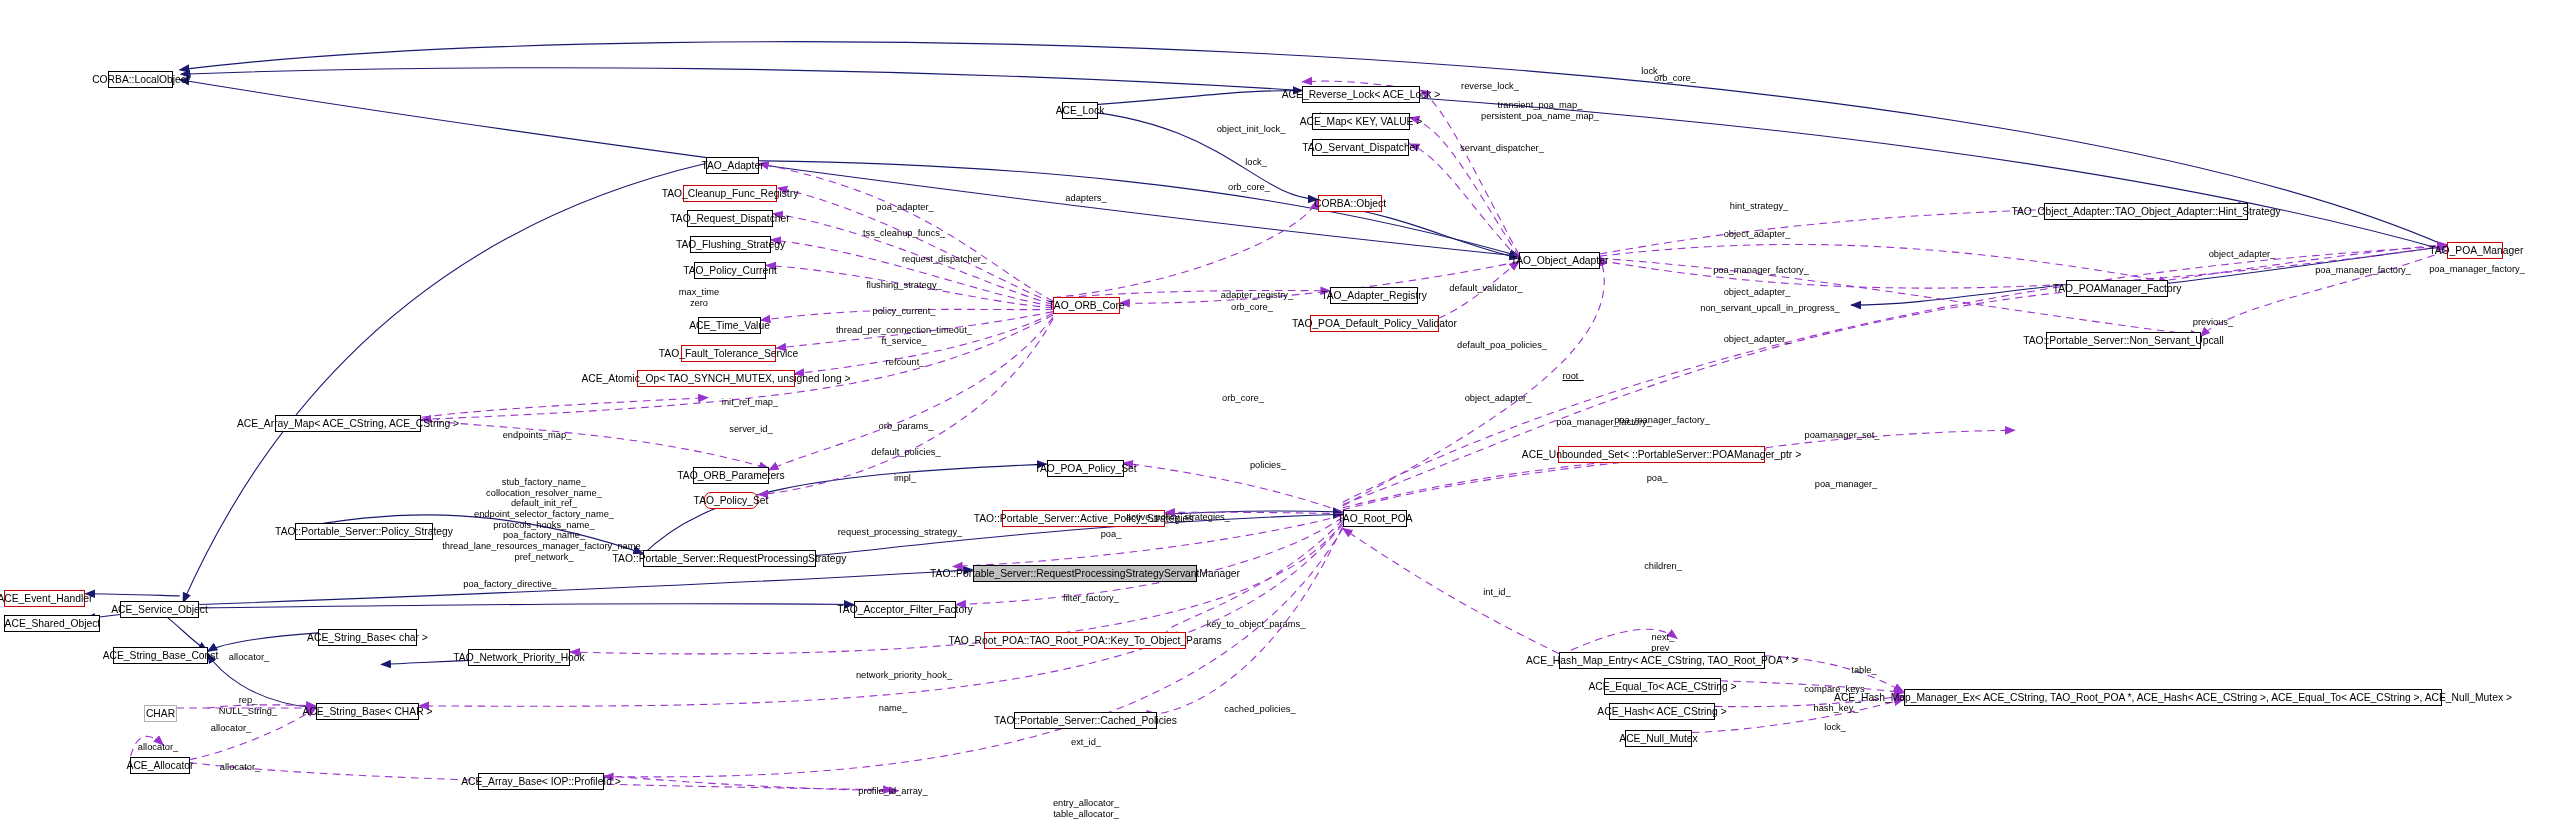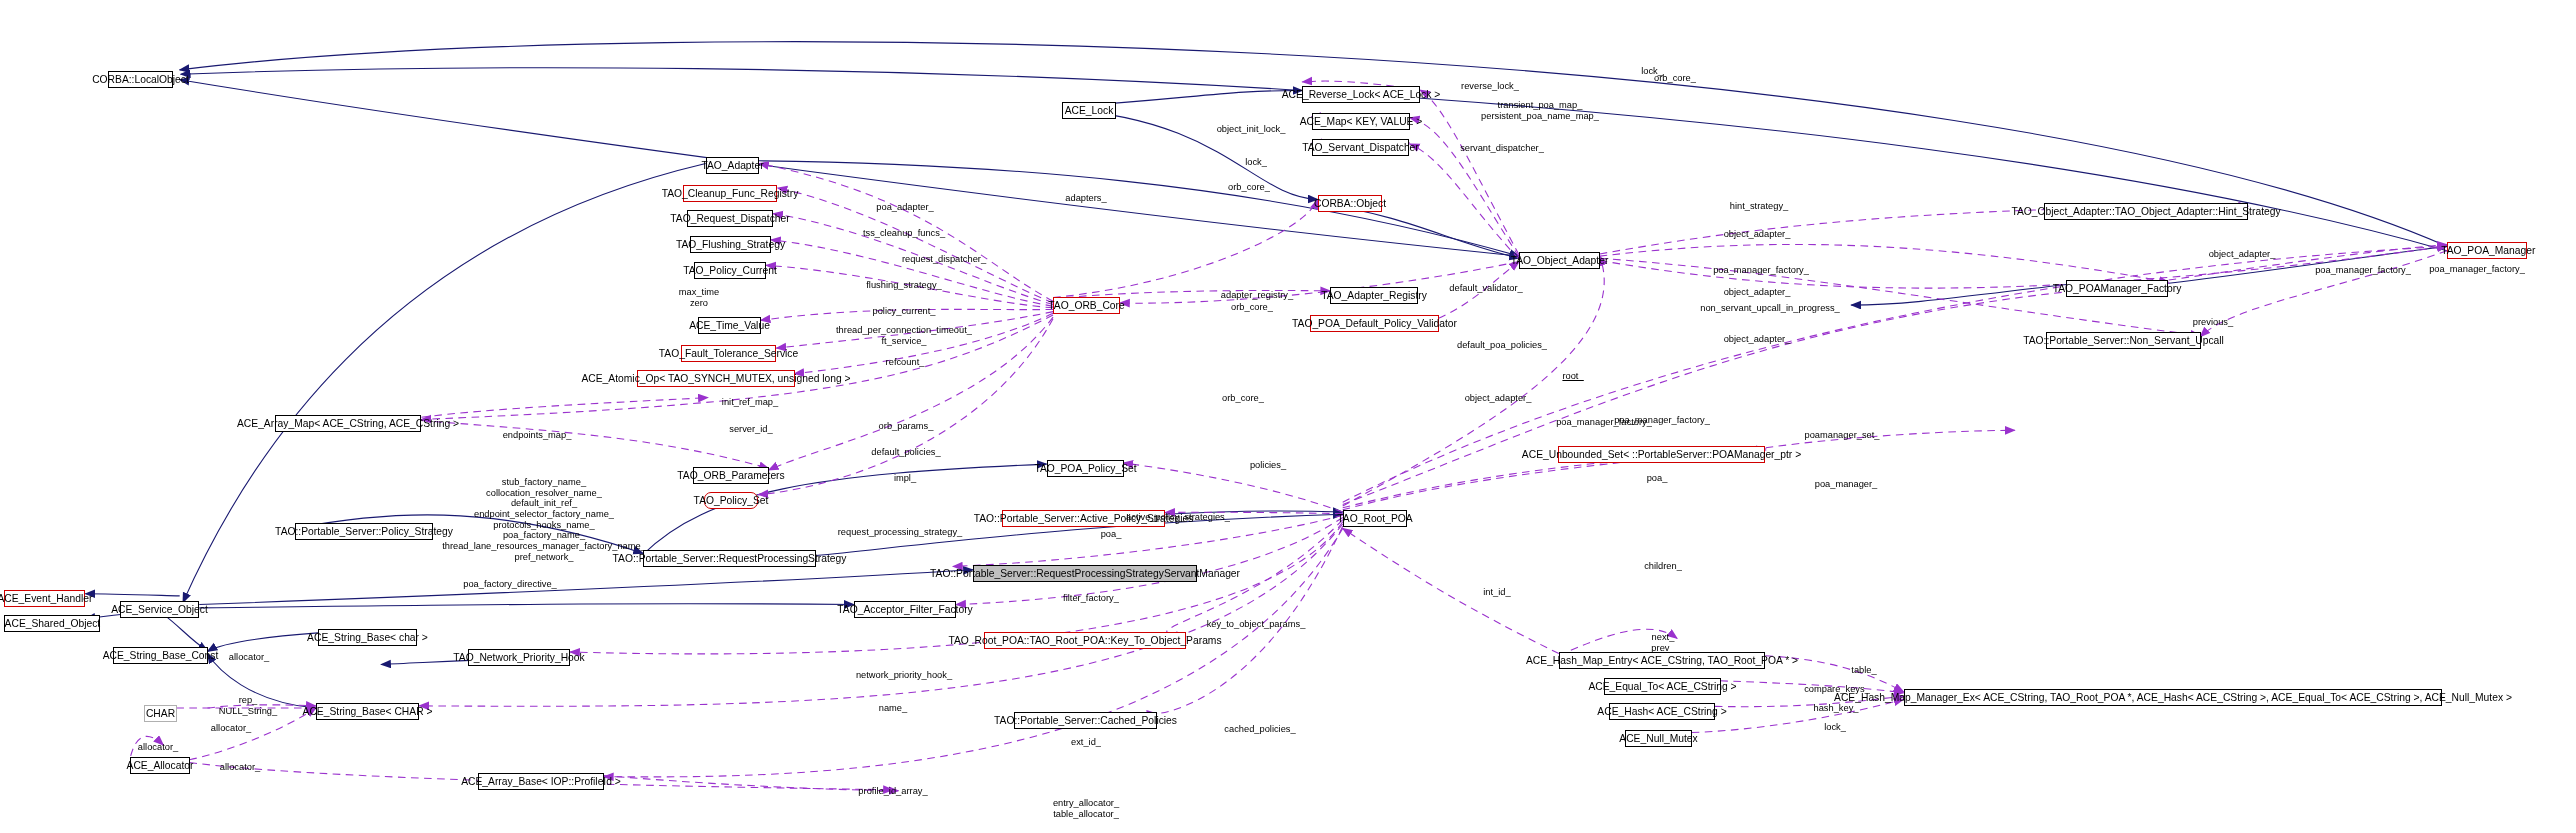--- a/index.html
+++ b/index.html
@@ -156,33 +156,33 @@
       <div class="node red" style="left: 4.4px; top: 590px; width: 81px;">ACE_Event_Handler</div>
       <div class="node" style="left: 120px; top: 601px; width: 79px;">ACE_Service_Object</div>
       <div class="node" style="left: 4.4px; top: 615px; width: 96px;">ACE_Shared_Object</div>
       <div class="node" style="left: 318px; top: 629px; width: 99px;">ACE_String_Base&lt; char &gt;</div>
       <div class="node" style="left: 113px; top: 647px; width: 95px;">ACE_String_Base_Const</div>
       <div class="node" style="left: 468px; top: 649px; width: 102px;">TAO_Network_Priority_Hook</div>
       <div class="node" style="left: 316px; top: 703px; width: 103px;">ACE_String_Base&lt; CHAR &gt;</div>
       <div class="node lightborder" style="left: 144px; top: 705px; width: 33px;">CHAR</div>
       <div class="node" style="left: 130px; top: 757px; width: 60px;">ACE_Allocator</div>
       <div class="node" style="left: 478px; top: 773px; width: 126px;">ACE_Array_Base&lt; IOP::ProfileId &gt;</div>
-      <div class="node" style="left: 1062px; top: 102px; width: 54px;">ACE_Lock</div>
+      <div class="node" style="left: 1062px; top: 102px; width: 36px;">ACE_Lock</div>
       <div class="node" style="left: 1302px; top: 86px; width: 118px;">ACE_Reverse_Lock&lt; ACE_Lock &gt;</div>
       <div class="node" style="left: 1312px; top: 113px; width: 98px;">ACE_Map&lt; KEY, VALUE &gt;</div>
       <div class="node" style="left: 1312px; top: 139px; width: 97px;">TAO_Servant_Dispatcher</div>
       <div class="node red" style="left: 1318px; top: 195px; width: 64px;">CORBA::Object</div>
       <div class="node red" style="left: 1053px; top: 297px; width: 67px;">TAO_ORB_Core</div>
       <div class="node" style="left: 1330px; top: 287px; width: 88px;">TAO_Adapter_Registry</div>
       <div class="node red" style="left: 1310px; top: 315px; width: 129px;">TAO_POA_Default_Policy_Validator</div>
       <div class="node" style="left: 1519px; top: 252px; width: 81px;">TAO_Object_Adapter</div>
       <div class="node" style="left: 2044px; top: 203px; width: 204px;">TAO_Object_Adapter::TAO_Object_Adapter::Hint_Strategy</div>
       <div class="node" style="left: 2066px; top: 280px; width: 102px;">TAO_POAManager_Factory</div>
       <div class="node" style="left: 2046px; top: 332px; width: 155px;">TAO::Portable_Server::Non_Servant_Upcall</div>
-      <div class="node red" style="left: 2447px; top: 242px; width: 80px; padding-left: 8px;">TAO_POA_Manager</div>
+      <div class="node red" style="left: 2447px; top: 242px; width: 56px; padding-left: 8px;">TAO_POA_Manager</div>
       <div class="node" style="left: 1047px; top: 460px; width: 77px;">TAO_POA_Policy_Set</div>
       <div class="node red" style="left: 1558px; top: 446px; width: 207px;">ACE_Unbounded_Set&lt; ::PortableServer::POAManager_ptr &gt;</div>
       <div class="node" style="left: 1343px; top: 510px; width: 64px;">TAO_Root_POA</div>
       <div class="node red" style="left: 1002px; top: 510px; width: 163px;">TAO::Portable_Server::Active_Policy_Strategies</div>
       <div class="node grey" style="left: 973px; top: 565px; width: 224px;">TAO::Portable_Server::RequestProcessingStrategyServantManager</div>
       <div class="node" style="left: 854px; top: 601px; width: 102px;">TAO_Acceptor_Filter_Factory</div>
       <div class="node red" style="left: 984px; top: 632px; width: 202px;">TAO_Root_POA::TAO_Root_POA::Key_To_Object_Params</div>
       <div class="node" style="left: 1014px; top: 712px; width: 143px;">TAO::Portable_Server::Cached_Policies</div>
       <div class="node" style="left: 1559px; top: 652px; width: 206px;">ACE_Hash_Map_Entry&lt; ACE_CString, TAO_Root_POA * &gt;</div>
       <div class="node" style="left: 1604px; top: 678px; width: 117px;">ACE_Equal_To&lt; ACE_CString &gt;</div>
@@ -240,21 +240,21 @@
       <div class="edgelabel" style="left: 900px; top: 527px;">request_processing_strategy_</div>
       <div class="edgelabel" style="left: 1178px; top: 512px;">active_policy_strategies_</div>
       <div class="edgelabel" style="left: 1111px; top: 529px;">poa_</div>
       <div class="edgelabel" style="left: 544px; top: 477px;">stub_factory_name_<br>collocation_resolver_name_<br>default_init_ref_<br>endpoint_selector_factory_name_<br>protocols_hooks_name_<br>poa_factory_name_<br>thread_lane_resources_manager_factory_name_<br>pref_network_</div>
       <div class="edgelabel" style="left: 537px; top: 430px;">endpoints_map_</div>
       <div class="edgelabel" style="left: 510px; top: 579px;">poa_factory_directive_</div>
       <div class="edgelabel" style="left: 1091px; top: 593px;">filter_factory_</div>
       <div class="edgelabel" style="left: 1256px; top: 619px;">key_to_object_params_</div>
       <div class="edgelabel" style="left: 904px; top: 670px;">network_priority_hook_</div>
       <div class="edgelabel" style="left: 893px; top: 703px;">name_</div>
-      <div class="edgelabel" style="left: 1260px; top: 704px; margin-top: 20px;">cached_policies_</div>
+      <div class="edgelabel" style="left: 1260px; top: 704px;">cached_policies_</div>
       <div class="edgelabel" style="left: 1086px; top: 737px;">ext_id_</div>
       <div class="edgelabel" style="left: 893px; top: 786px;">profile_id_array_</div>
       <div class="edgelabel" style="left: 1086px; top: 798px;">entry_allocator_<br>table_allocator_</div>
       <div class="edgelabel" style="left: 1497px; top: 587px;">int_id_</div>
       <div class="edgelabel" style="left: 1663px; top: 561px;">children_</div>
       <div class="edgelabel" style="left: 1663px; top: 632px;">next_<br>prev_</div>
       <div class="edgelabel" style="left: 1864px; top: 665px; text-align: right;">table_</div>
       <div class="edgelabel" style="left: 1837px; top: 684px;">compare_keys_</div>
       <div class="edgelabel" style="left: 1836px; top: 703px;">hash_key_</div>
       <div class="edgelabel" style="left: 1835px; top: 722px;">lock_</div>

